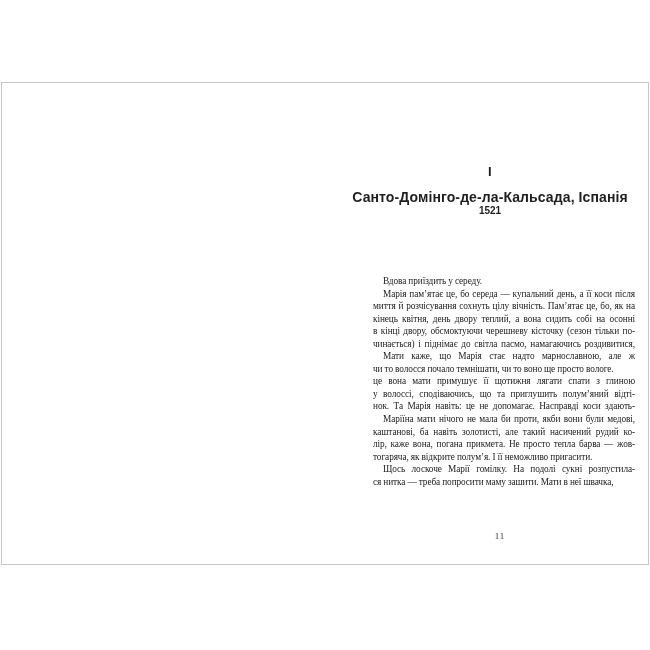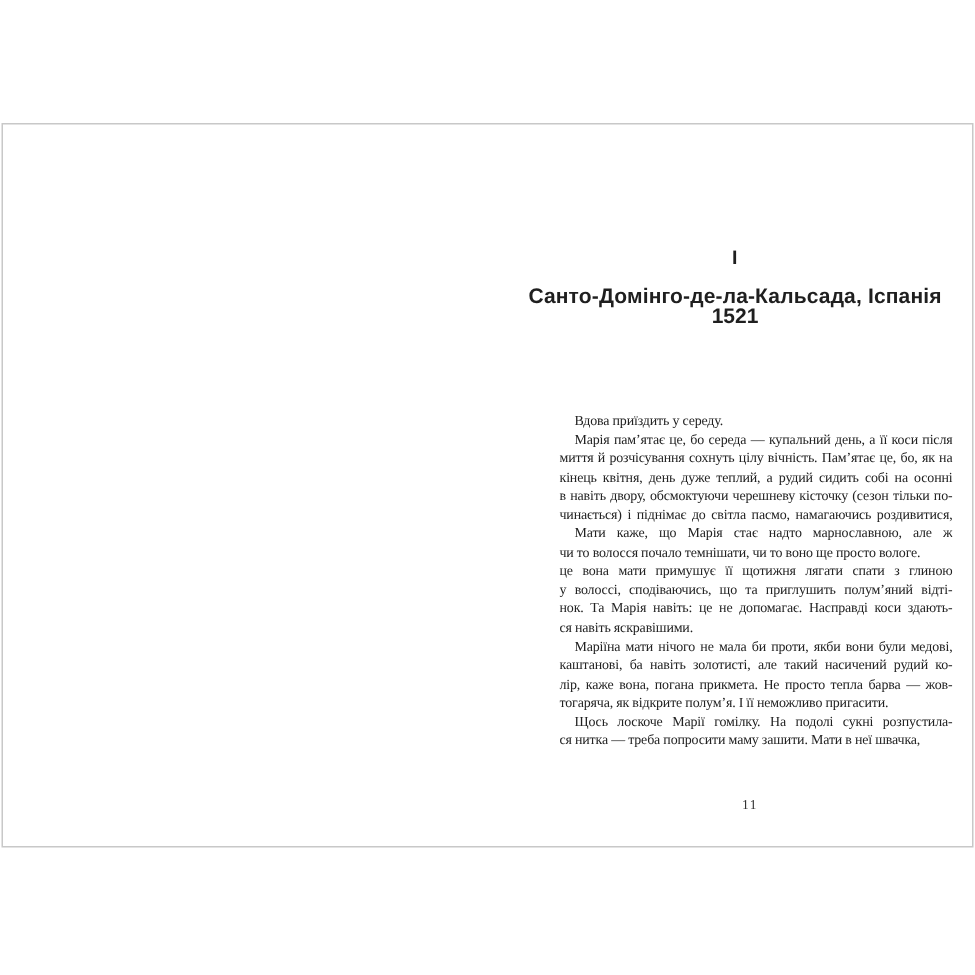--- a/index.html
+++ b/index.html
@@ -46,21 +46,21 @@
     line-height: 15px;
     letter-spacing: 0.5px;
   }
   .chapter-location {
     margin-top: 12px;
     font-size: 14px;
     line-height: 13px;
     letter-spacing: 0.1px;
   }
   .chapter-year {
-    font-size: 14px;
+    font-size: 10px;
     line-height: 13px;
   }
 
   .body-text {
     position: absolute;
     left: 373px;
     top: 275px;
     width: 262px;
     color: #222222;
     font-size: 9.3px;
@@ -105,29 +105,28 @@
 <div class="chapter-heading">
   <div class="chapter-number">І</div>
   <div class="chapter-location">Санто-Домінго-де-ла-Кальсада, Іспанія</div>
   <div class="chapter-year">1521</div>
 </div>
 
 <div class="body-text">
     <div class="line first last">Вдова приїздить у середу.</div>
     <div class="line first j">Марія пам’ятає це, бо середа — купальний день, а її коси після</div>
     <div class="line j">миття й розчісування сохнуть цілу вічність. Пам’ятає це, бо, як на</div>
-    <div class="line j">кінець квітня, день дуже теплий, а рудий сидить собі на осонні</div>
-    <div class="line j">в навіть двору, обсмоктуючи черешневу кісточку (сезон тільки по-</div>
+    <div class="line j">кінець квітня, день двору теплий, а вона сидить собі на осонні</div>
+    <div class="line j">в кінці двору, обсмоктуючи черешневу кісточку (сезон тільки по-</div>
     <div class="line j">чинається) і піднімає до світла пасмо, намагаючись роздивитися,</div>
     <div class="line first j">Мати каже, що Марія стає надто марнославною, але ж</div>
     <div class="line last">чи то волосся почало темнішати, чи то воно ще просто вологе.</div>
     <div class="line j">це вона мати примушує її щотижня лягати спати з глиною</div>
     <div class="line j">у волоссі, сподіваючись, що та приглушить полум’яний відті-</div>
     <div class="line j">нок. Та Марія навіть: це не допомагає. Насправді коси здають-</div>
-    <div class="line last">ся навіть яскравішими.</div>
     <div class="line first j">Маріїна мати нічого не мала би проти, якби вони були медові,</div>
     <div class="line j">каштанові, ба навіть золотисті, але такий насичений рудий ко-</div>
     <div class="line j">лір, каже вона, погана прикмета. Не просто тепла барва — жов-</div>
     <div class="line last">тогаряча, як відкрите полум’я. І її неможливо пригасити.</div>
     <div class="line first j">Щось лоскоче Марії гомілку. На подолі сукні розпустила-</div>
     <div class="line last">ся нитка — треба попросити маму зашити. Мати в неї швачка,</div>
   </div>
 
 <div class="page-number">11</div>
 

